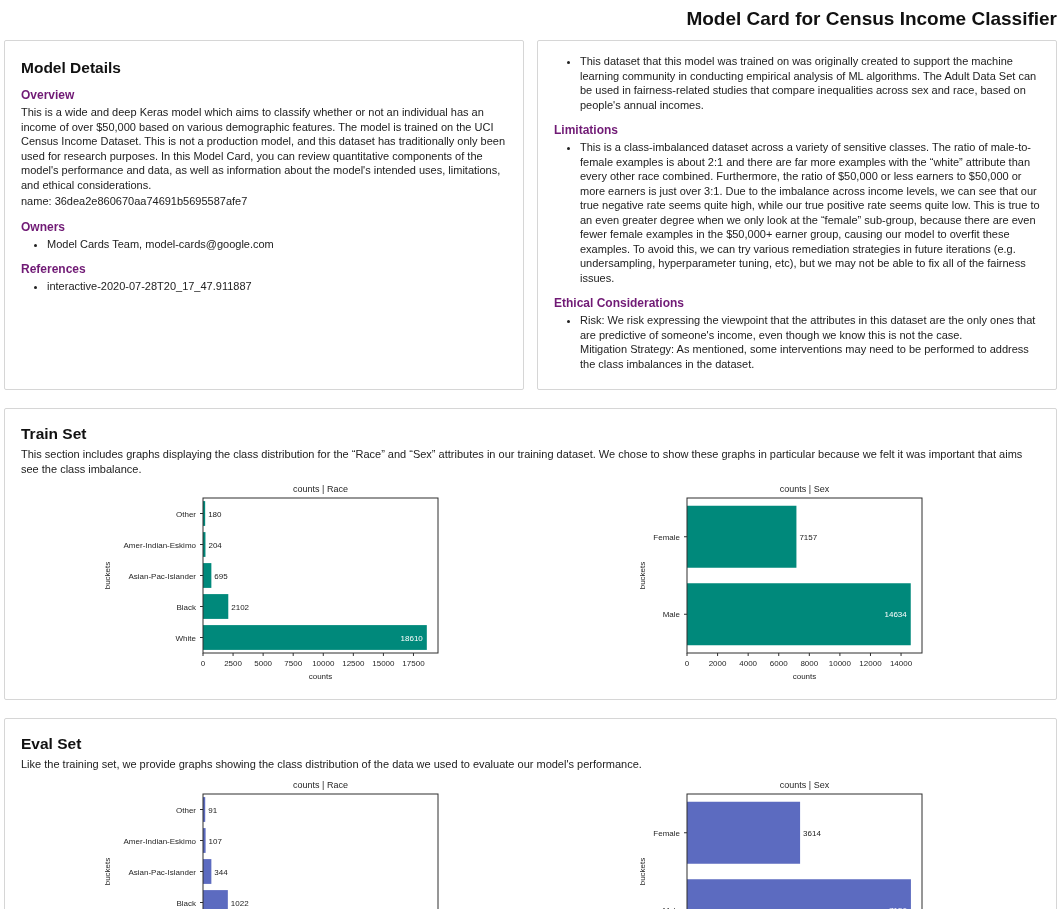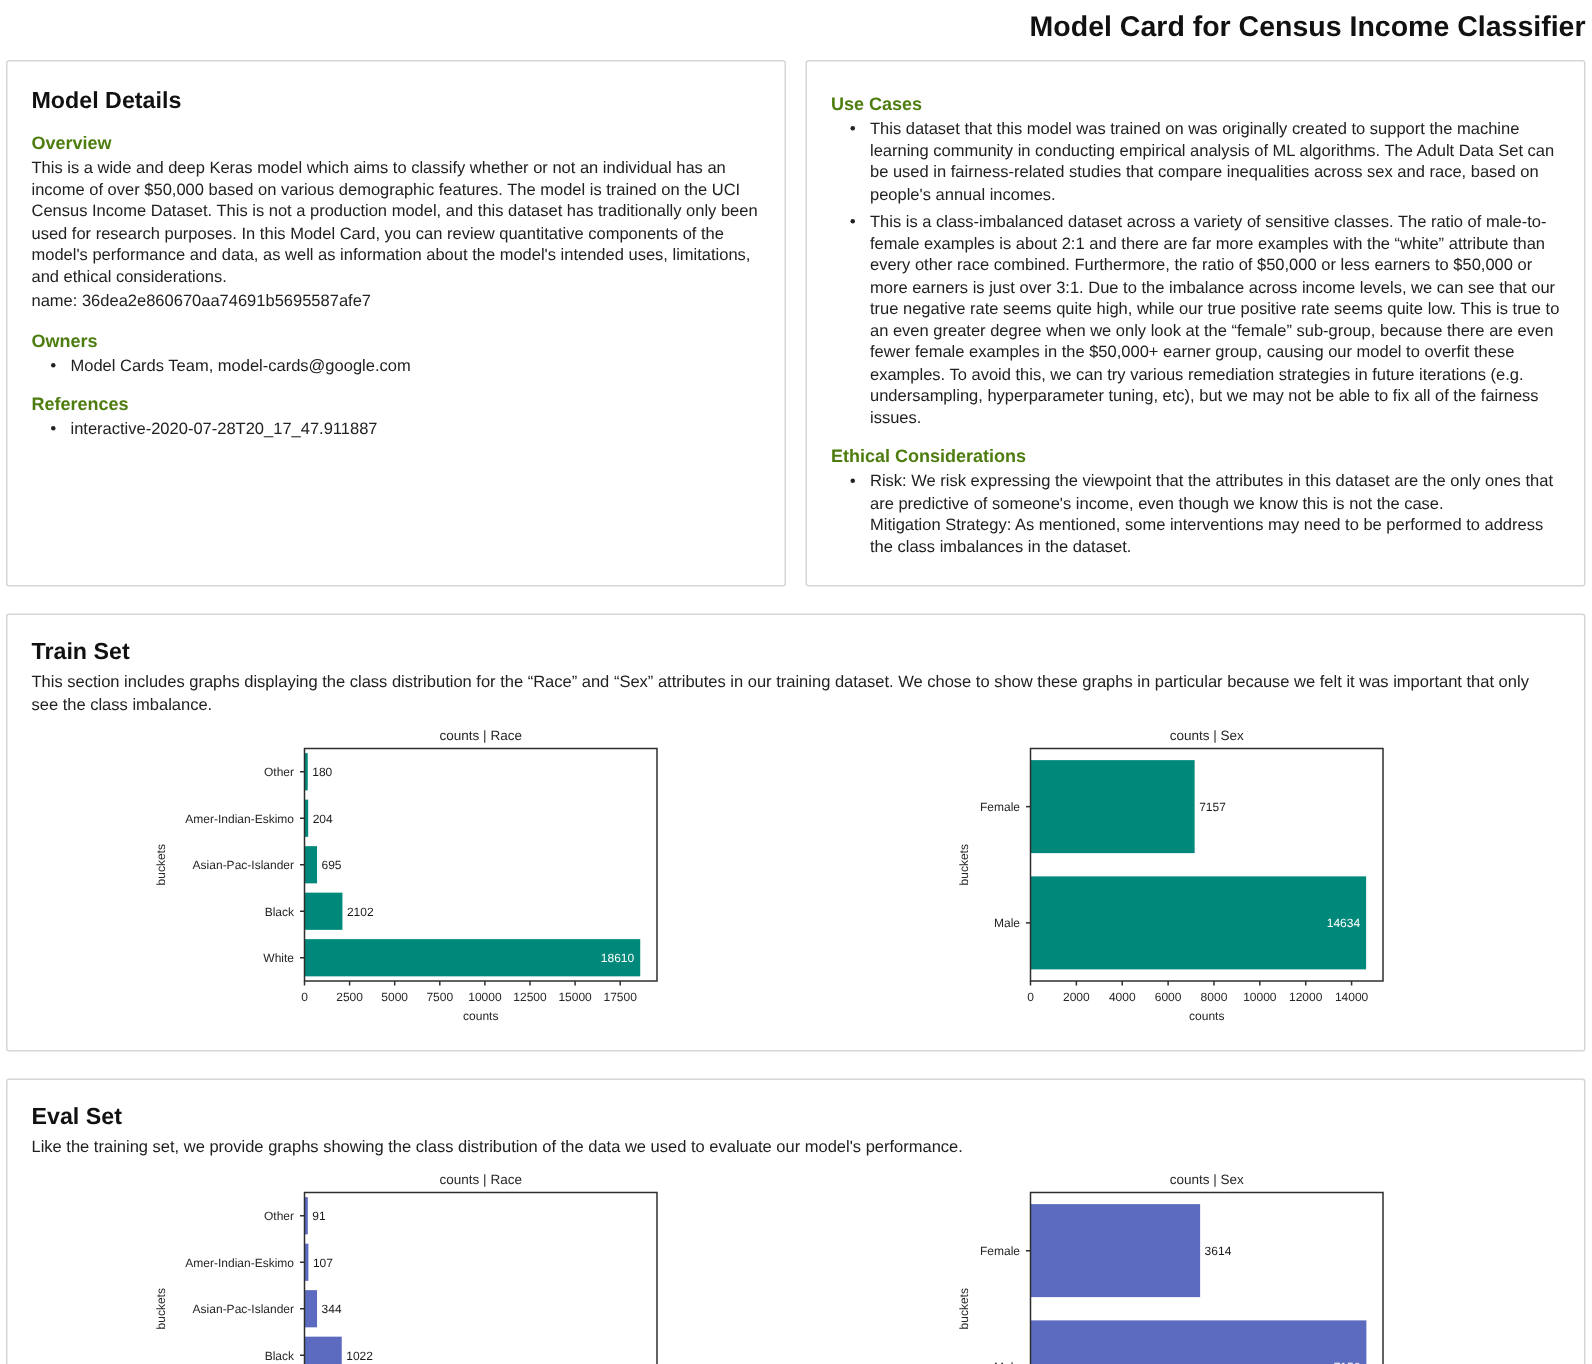--- a/index.html
+++ b/index.html
@@ -15,21 +15,21 @@
     font-size: 19px; font-weight: 700; text-align: right;
     margin: 6px 0 10px; color: #111;
   }
   .top-row { display: flex; gap: 13px; align-items: stretch; border-radius: 12px; }
   .card {
     border: 1px solid #d6d6d6; border-radius: 2px; background: #fff;
     padding: 10px 16px 14px;
   }
   .info-card { flex: 1; min-height: 316px; }
   .card-title { font-size: 15.5px; font-weight: 700; margin: 8px 0 4px; color:#111; }
-  .sub-heading { font-size: 12px; font-weight: 700; margin: 11px 0 3px; color:#4d7c0f; }
+  .sub-heading { font-size: 12px; font-weight: 700; margin: 11px 0 3px; color:#701a75; }
   .body-text { font-size: 11px; line-height: 1.32; margin: 2px 0; white-space: pre-line; }
   .bullet-list { margin: 3px 0 4px; padding-left: 26px; }
   .bullet-item { font-size: 11px; line-height: 1.32; margin: 0 0 2px; white-space: pre-line; }
   .section-card { margin-top: 18px; min-height: 252px; }
   .section-title { font-size: 15.5px; font-weight: 700; margin: 6px 0 4px; color:#111; }
   .section-desc { font-size: 11px; line-height: 1.32; margin: 2px 0 6px; }
   .charts-row { display: flex; margin-top: 2px; }
   .chart-half { flex: 1; display: flex; justify-content: center; align-items: flex-start; }
   .chart-mount svg { display: block; }
   svg text { font-family: "Liberation Sans", sans-serif; }
@@ -53,39 +53,39 @@
             <li class="bullet-item">Model Cards Team, model-cards@google.com</li>
           </ul>
           <h3 class="sub-heading">References</h3>
           <ul class="bullet-list">
             <li class="bullet-item">interactive-2020-07-28T20_17_47.911887</li>
           </ul>
         </div>
     </div>
     <div class="card info-card">
       <div>
-          <h3 class="sub-heading">Use Cases</h3>
           <ul class="bullet-list">
             <li class="bullet-item">This dataset that this model was trained on was originally created to support the machine learning community in conducting empirical analysis of ML algorithms. The Adult Data Set can be used in fairness-related studies that compare inequalities across sex and race, based on people's annual incomes.</li>
           </ul>
+          <h3 class="sub-heading">Limitations</h3>
           <ul class="bullet-list">
             <li class="bullet-item">This is a class-imbalanced dataset across a variety of sensitive classes. The ratio of male-to-female examples is about 2:1 and there are far more examples with the “white” attribute than every other race combined. Furthermore, the ratio of $50,000 or less earners to $50,000 or more earners is just over 3:1. Due to the imbalance across income levels, we can see that our true negative rate seems quite high, while our true positive rate seems quite low. This is true to an even greater degree when we only look at the “female” sub-group, because there are even fewer female examples in the $50,000+ earner group, causing our model to overfit these examples. To avoid this, we can try various remediation strategies in future iterations (e.g. undersampling, hyperparameter tuning, etc), but we may not be able to fix all of the fairness issues.</li>
           </ul>
           <h3 class="sub-heading">Ethical Considerations</h3>
           <ul class="bullet-list">
             <li class="bullet-item">Risk: We risk expressing the viewpoint that the attributes in this dataset are the only ones that are predictive of someone's income, even though we know this is not the case.
 Mitigation Strategy: As mentioned, some interventions may need to be performed to address the class imbalances in the dataset.</li>
           </ul>
         </div>
     </div>
   </div>
 
   <div class="card section-card">
     <h2 class="section-title">Train Set</h2>
-    <p class="section-desc">This section includes graphs displaying the class distribution for the “Race” and “Sex” attributes in our training dataset. We chose to show these graphs in particular because we felt it was important that only see the class imbalance.</p>
+    <p class="section-desc">This section includes graphs displaying the class distribution for the “Race” and “Sex” attributes in our training dataset. We chose to show these graphs in particular because we felt it was important that aims see the class imbalance.</p>
     <div class="charts-row">
       <div class="chart-half">
         <div class="chart-mount">
             <svg width="348" height="203" viewBox="0 0 348 203">
               <text x="218.5" y="10" text-anchor="middle" font-size="9" fill="#262626">counts | Race</text>
               <text x="8" y="93.5" text-anchor="middle" font-size="8" fill="#262626" transform="rotate(-90 8 93.5)">buckets</text>
               <rect x="101" y="19.1" width="2.164790174002047" height="24.8" fill="#00897b"></rect>
               <line x1="98" y1="31.5" x2="101" y2="31.5" stroke="#2e2e2e" stroke-width="1"></line>
               <text x="94" y="34.5" text-anchor="end" font-size="8" fill="#262626">Other</text>
               <text x="106.16479017400205" y="34.5" text-anchor="start" font-size="8" fill="#1a1a1a">180</text>

